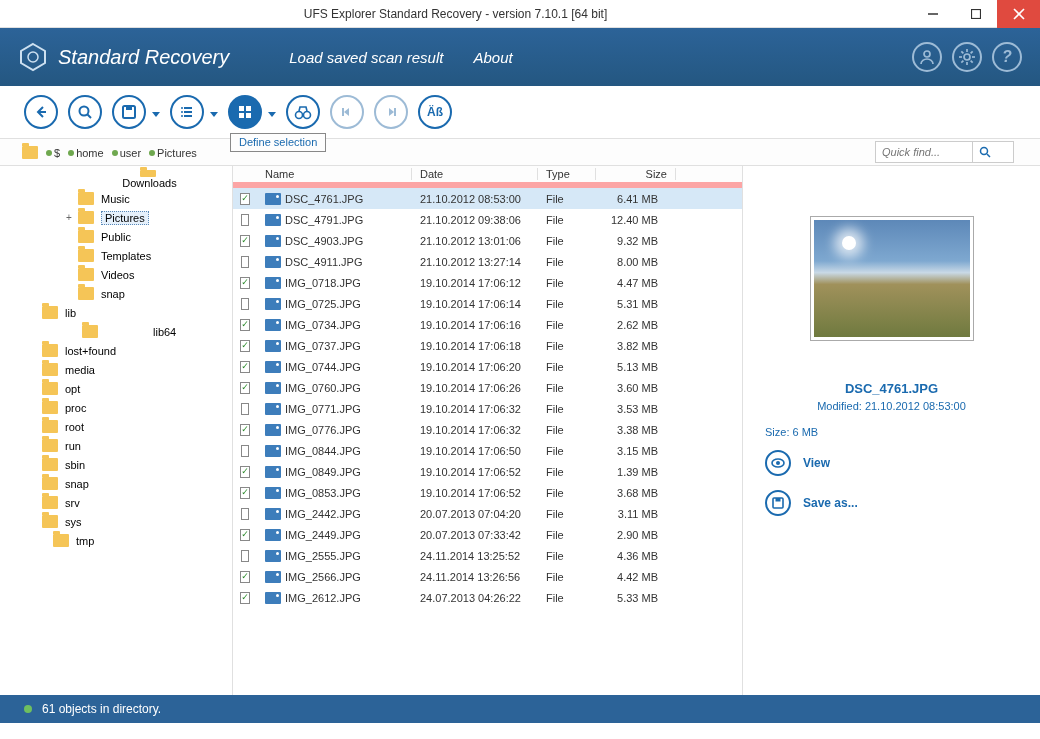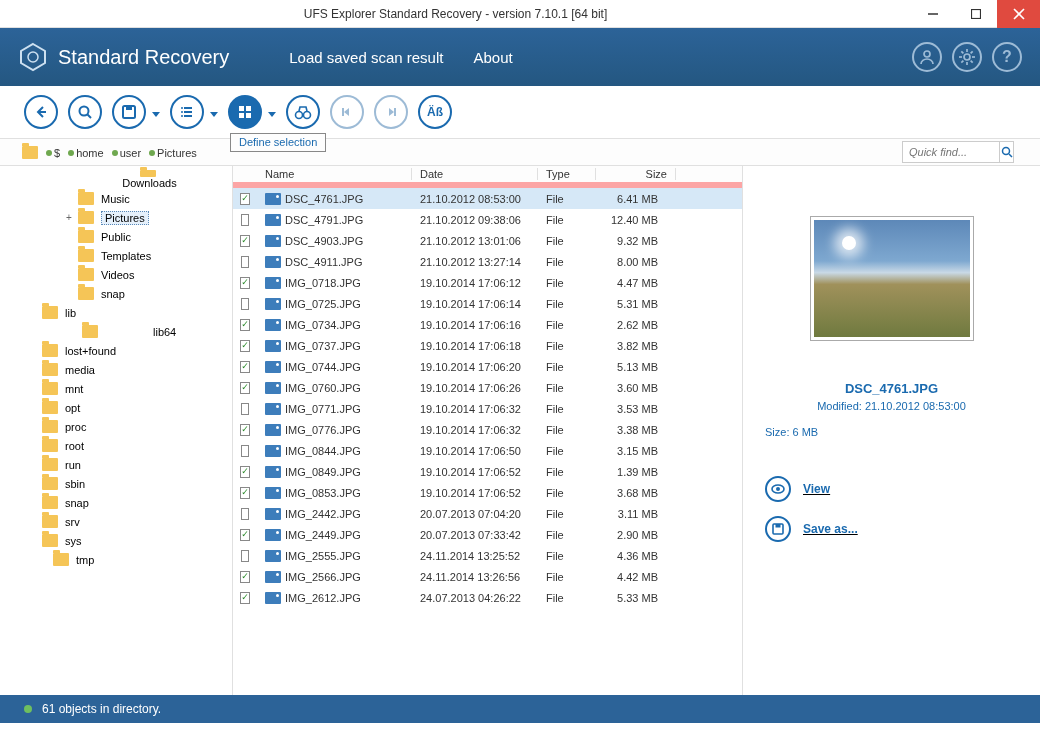--- a/index.html
+++ b/index.html
@@ -6,21 +6,21 @@
 body { width: 1040px; height: 739px; background: #fff; overflow: hidden; }
 
 
 .titlebar { height: 28px; display: flex; align-items: center; background: #fff; border-bottom: 1px solid #e0e0e0; }
 .titlebar .title { flex: 1; text-align: center; font-size: 12px; color: #333; }
 .titlebar .controls { display: flex; }
 .titlebar .btn { width: 43px; height: 28px; display: flex; align-items: center; justify-content: center; font-size: 14px; color: #333; }
 .titlebar .btn.close { background: #e04a3f; color: #fff; }
 
 
-.header { height: 58px; background: linear-gradient(#2c6398,#245781); display: flex; align-items: center; padding: 0 18px; color: #fff; }
+.header { height: 58px; background: linear-gradient(#2c6398,#245781); display: flex; align-items: center; padding: 0 18px; color: #fff; font-style: italic; }
 .header .logo-icon { width: 30px; height: 30px; margin-right: 10px; }
 .header .app-name { font-size: 20px; font-weight: 400; }
 .header .menu { margin-left: 60px; display: flex; gap: 30px; font-size: 15px; }
 .header .menu-item { cursor: pointer; }
 .header .right-icons { margin-left: auto; display: flex; gap: 10px; }
 .header .ricon { width: 30px; height: 30px; border: 2px solid #9dbbd6; border-radius: 50%; display: flex; align-items: center; justify-content: center; color: #9dbbd6; font-size: 16px; cursor: pointer; }
 
 
 .toolbar { height: 52px; display: flex; align-items: center; padding: 0 24px; gap: 10px; background: #fff; }
 .tbtn { width: 34px; height: 34px; border: 2px solid #1a6aaf; border-radius: 50%; display: flex; align-items: center; justify-content: center; color: #1a6aaf; background: #fff; cursor: pointer; position: relative; }
@@ -30,21 +30,21 @@
 .tgroup { display: flex; align-items: center; }
 .tooltip { position: absolute; top: 36px; left: 0; background: #fdfdfd; border: 1px solid #888; padding: 2px 8px 3px; font-size: 11px; color: #1a6aaf; white-space: nowrap; z-index: 5; }
 
 
 .crumb-row { height: 28px; display: flex; align-items: center; padding: 0 26px 0 22px; border-top: 1px solid #e0e0e0; border-bottom: 1px solid #e0e0e0; background: #fdfdfd; }
 .crumb { display: flex; align-items: center; gap: 8px; font-size: 11px; color: #333; flex: 1; }
 .crumb .dot { width: 6px; height: 6px; border-radius: 50%; background: #6fa84f; display: inline-block; margin-right: 2px; }
 .crumb-item { display: inline-flex; align-items: center; }
 .fldricon { width: 16px; height: 13px; background: #f5c557; border-radius: 1px; display: inline-block; position: relative; }
 .fldricon::before { content: ""; position: absolute; top: -3px; left: 0; width: 7px; height: 3px; background: #f5c557; border-radius: 1px 1px 0 0; }
-.quickfind { display: flex; align-items: center; border: 1px solid #ccc; height: 22px; width: 112px; background: #fff; }
+.quickfind { display: flex; align-items: center; border: 1px solid #ccc; height: 22px; width: 139px; background: #fff; }
 .quickfind input { border: none; width: 96px; padding: 2px 6px; font-size: 11px; color: #888; font-style: italic; outline: none; }
 .quickfind .sbtn { width: 24px; height: 100%; border-left: 1px solid #ccc; display: flex; align-items: center; justify-content: center; color: #1a6aaf; }
 
 
 .main { display: flex; height: calc(739px - 28px - 58px - 52px - 28px - 44px); }
 .tree { width: 233px; overflow-y: auto; padding: 4px 0; border-right: 1px solid #e0e0e0; font-size: 11px; background: #fff; }
 .tree-row { display: flex; align-items: center; height: 19px; padding-left: 10px; white-space: nowrap; }
 .tree-row .twisty { width: 10px; display: inline-block; text-align: center; font-size: 10px; color: #666; }
 .tree-row .lbl { margin-left: 3px; }
 .tree-row.sel .lbl { background: #e5f0fb; border: 1px dotted #5b8ab8; padding: 0 3px; }
@@ -72,21 +72,21 @@
 .imgico::after { content: ""; position: absolute; right: 2px; top: 2px; width: 3px; height: 3px; background: #fff; border-radius: 50%; }
 
 
 .preview { width: 297px; padding: 14px; display: flex; flex-direction: column; align-items: center; background: #fff; }
 .thumb { width: 164px; height: 125px; border: 1px solid #aaa; padding: 3px; background: #fff; margin-top: 36px; }
 .thumb-inner { width: 100%; height: 100%; background: linear-gradient(to bottom,#5d88b8 0%,#7ea8d0 35%,#c9d9e6 45%,#a0915b 55%,#6f7a3f 100%); position: relative; }
 .thumb-inner::after { content: ""; position: absolute; top: 16px; left: 28px; width: 14px; height: 14px; background: #fff; border-radius: 50%; box-shadow: 0 0 12px 8px rgba(255,255,255,0.7); }
 .pv-name { margin-top: 40px; font-size: 13px; font-weight: 700; color: #1a6aaf; }
 .pv-mod { margin-top: 4px; font-size: 11px; color: #1a6aaf; }
 .pv-size { margin-top: 14px; font-size: 11px; color: #1a6aaf; align-self: flex-start; margin-left: 8px; }
-.pv-actions { margin-top: 38px; align-self: flex-start; margin-left: 8px; display: flex; flex-direction: column; gap: 14px; text-decoration: underline; }
+.pv-actions { margin-top: 12px; align-self: flex-start; margin-left: 8px; display: flex; flex-direction: column; gap: 14px; }
 .pv-act { display: flex; align-items: center; gap: 12px; color: #1a6aaf; font-size: 12px; font-weight: 700; cursor: pointer; }
 .pv-act .aicon { width: 26px; height: 26px; border: 2px solid #1a6aaf; border-radius: 50%; display: flex; align-items: center; justify-content: center; font-size: 12px; }
 
 
 .statusbar { height: 28px; background: #2c6398; color: #fff; display: flex; align-items: center; padding: 0 24px; font-size: 12px; }
 .statusbar .dot { width: 8px; height: 8px; border-radius: 50%; background: #6fbf5f; margin-right: 10px; }
 
 
 .tbody::-webkit-scrollbar, .tree::-webkit-scrollbar { width: 16px; }
 .tbody::-webkit-scrollbar-thumb, .tree::-webkit-scrollbar-thumb { background: #ccc; border: 3px solid #f0f0f0; }
@@ -298,25 +298,20 @@
         <span class="lbl">lost+found</span>
       </div>
       <div class="tree-row" style="padding-left: 28px;">
         <span class="twisty"></span>
         <span class="fldricon" style="margin:0 4px 0 4px"></span>
         <span class="lbl">media</span>
       </div>
       <div class="tree-row" style="padding-left: 28px;">
         <span class="twisty"></span>
         <span class="fldricon" style="margin:0 4px 0 4px"></span>
-        <span class="lbl">mnt</span>
-      </div>
-      <div class="tree-row" style="padding-left: 28px;">
-        <span class="twisty"></span>
-        <span class="fldricon" style="margin:0 4px 0 4px"></span>
         <span class="lbl">opt</span>
       </div>
       <div class="tree-row" style="padding-left: 28px;">
         <span class="twisty"></span>
         <span class="fldricon" style="margin:0 4px 0 4px"></span>
         <span class="lbl">proc</span>
       </div>
       <div class="tree-row" style="padding-left: 28px;">
         <span class="twisty"></span>
         <span class="fldricon" style="margin:0 4px 0 4px"></span>

